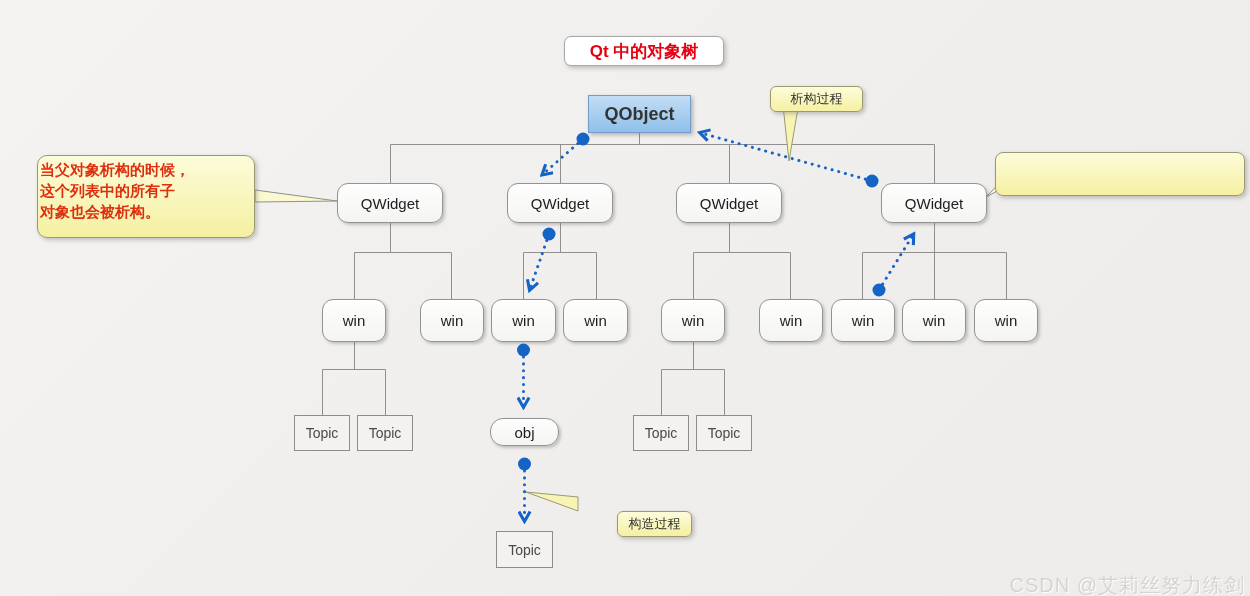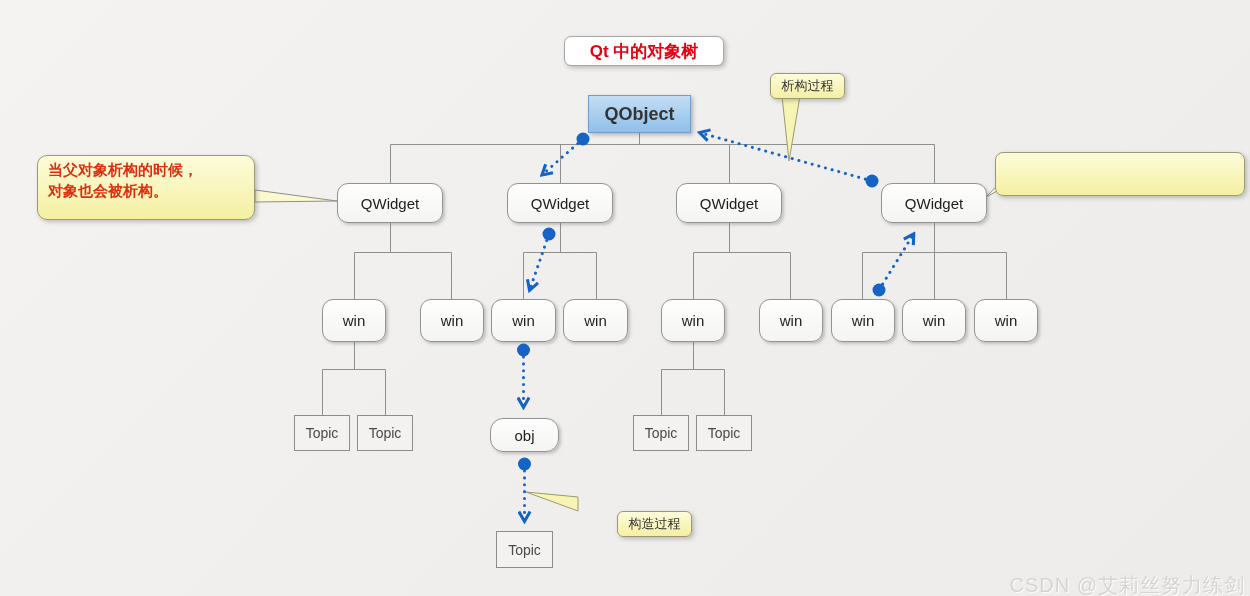--- a/index.html
+++ b/index.html
@@ -87,21 +87,21 @@
 <div class="box rnode" style="left:759px;top:299px;width:64px;height:43px;">win</div>
 <div class="box rnode" style="left:831px;top:299px;width:64px;height:43px;">win</div>
 <div class="box rnode" style="left:902px;top:299px;width:64px;height:43px;">win</div>
 <div class="box rnode" style="left:974px;top:299px;width:64px;height:43px;">win</div>
 
 <div class="box sqnode" style="left:294px;top:415px;width:56px;height:36px;">Topic</div>
 <div class="box sqnode" style="left:357px;top:415px;width:56px;height:36px;">Topic</div>
 <div class="box sqnode" style="left:633px;top:415px;width:56px;height:36px;">Topic</div>
 <div class="box sqnode" style="left:696px;top:415px;width:56px;height:36px;">Topic</div>
 
-<div class="box rnode" style="left:490px;top:418px;width:69px;height:34px;border-radius:13px;">obj</div>
+<div class="box rnode" style="left:490px;top:418px;width:69px;height:28px;border-radius:13px;">obj</div>
 <div class="box sqnode" style="left:496px;top:531px;width:57px;height:37px;">Topic</div>
 
 <svg class="layer" style="z-index:3">
   <defs>
     <marker id="ahm" markerUnits="userSpaceOnUse" markerWidth="14" markerHeight="14" viewBox="0 0 10 10" refX="7" refY="5" orient="auto">
       <path class="ah" d="M1,1 L8,5 L1,9"></path>
     </marker>
   </defs>
   <path class="blue-line" marker-end="url(#ahm)" d="M583,139 L543,174"></path>
   <circle class="blue-dot" cx="583" cy="139" r="6.5"></circle>
@@ -110,25 +110,26 @@
   <path class="blue-line" marker-end="url(#ahm)" d="M879,290 L913,235"></path>
   <circle class="blue-dot" cx="879" cy="290" r="6.5"></circle>
   <path class="blue-line" marker-end="url(#ahm)" d="M549,234 L530,289"></path>
   <circle class="blue-dot" cx="549" cy="234" r="6.5"></circle>
   <path class="blue-line" marker-end="url(#ahm)" d="M523.5,350 L523.5,406"></path>
   <circle class="blue-dot" cx="523.5" cy="350" r="6.5"></circle>
   <path class="blue-line" marker-end="url(#ahm)" d="M524.5,464 L524.5,520"></path>
   <circle class="blue-dot" cx="524.5" cy="464" r="6.5"></circle>
 </svg>
 
-<div class="callout big" style="left:37px;top:155px;width:218px;height:65px;padding:3px 8px 0 10px;">
+<div class="callout big" style="left:37px;top:155px;width:218px;height:83px;padding:3px 8px 0 2px;">
   <span class="ln">当父对象析构的时候，</span>
+  <span class="ln">这个列表中的所有子</span>
   <span class="ln">对象也会被析构。</span>
 </div>
 
 <div class="callout big" style="left:995px;top:152px;width:250px;height:44px;padding:3px 6px 0 12px;font-size:14px;line-height:19px;border-radius:8px;">
 </div>
 
-<div class="callout small" style="left:770px;top:73px;width:75px;height:26px;">析构过程</div>
+<div class="callout small" style="left:770px;top:86px;width:93px;height:26px;">析构过程</div>
 
 <div class="callout small" style="left:577px;top:511px;width:75px;height:26px;margin-left:40px;">构造过程</div>
 
 <div class="watermark" style="left:900px;top:572px;width:345px;text-align:right;padding-right:4px;">CSDN @艾莉丝努力练剑</div>
 
 </body></html>

